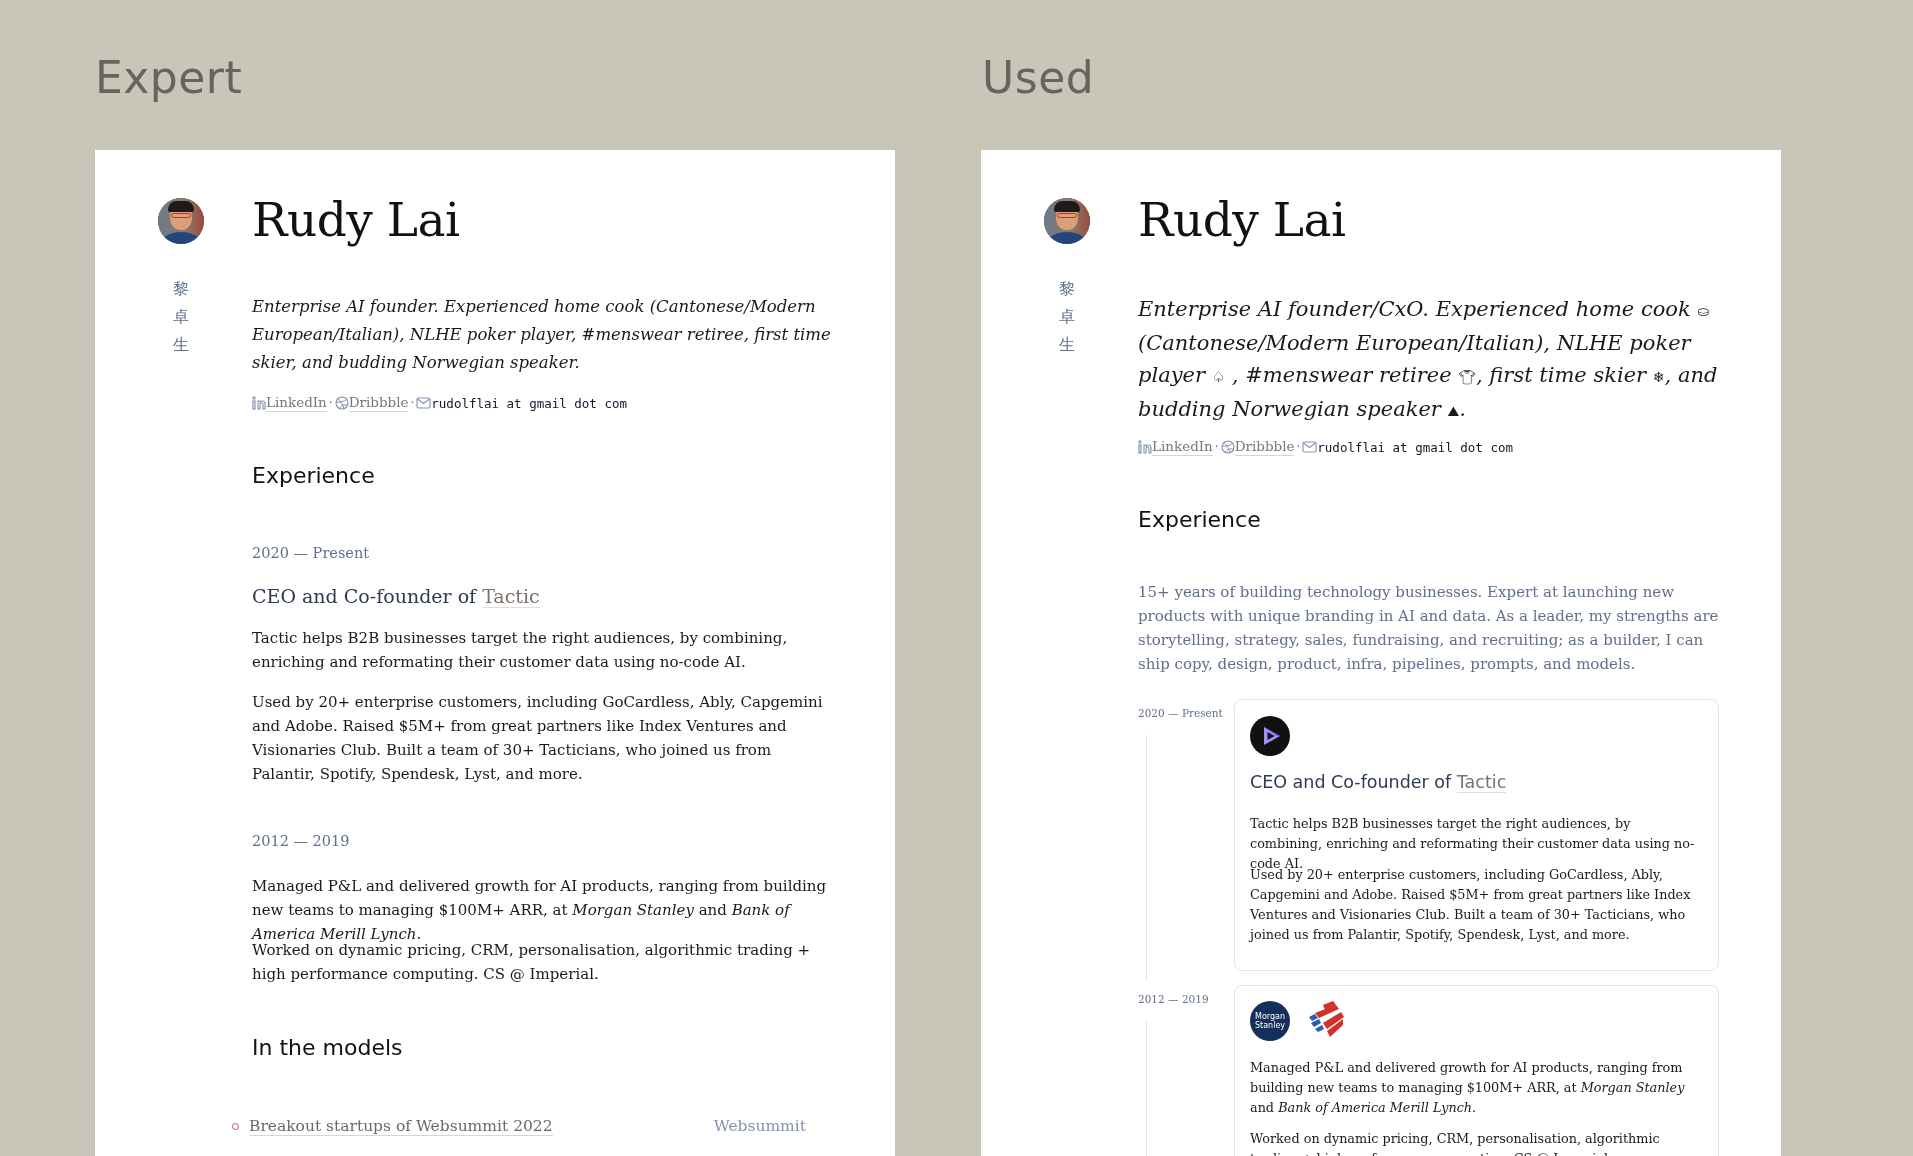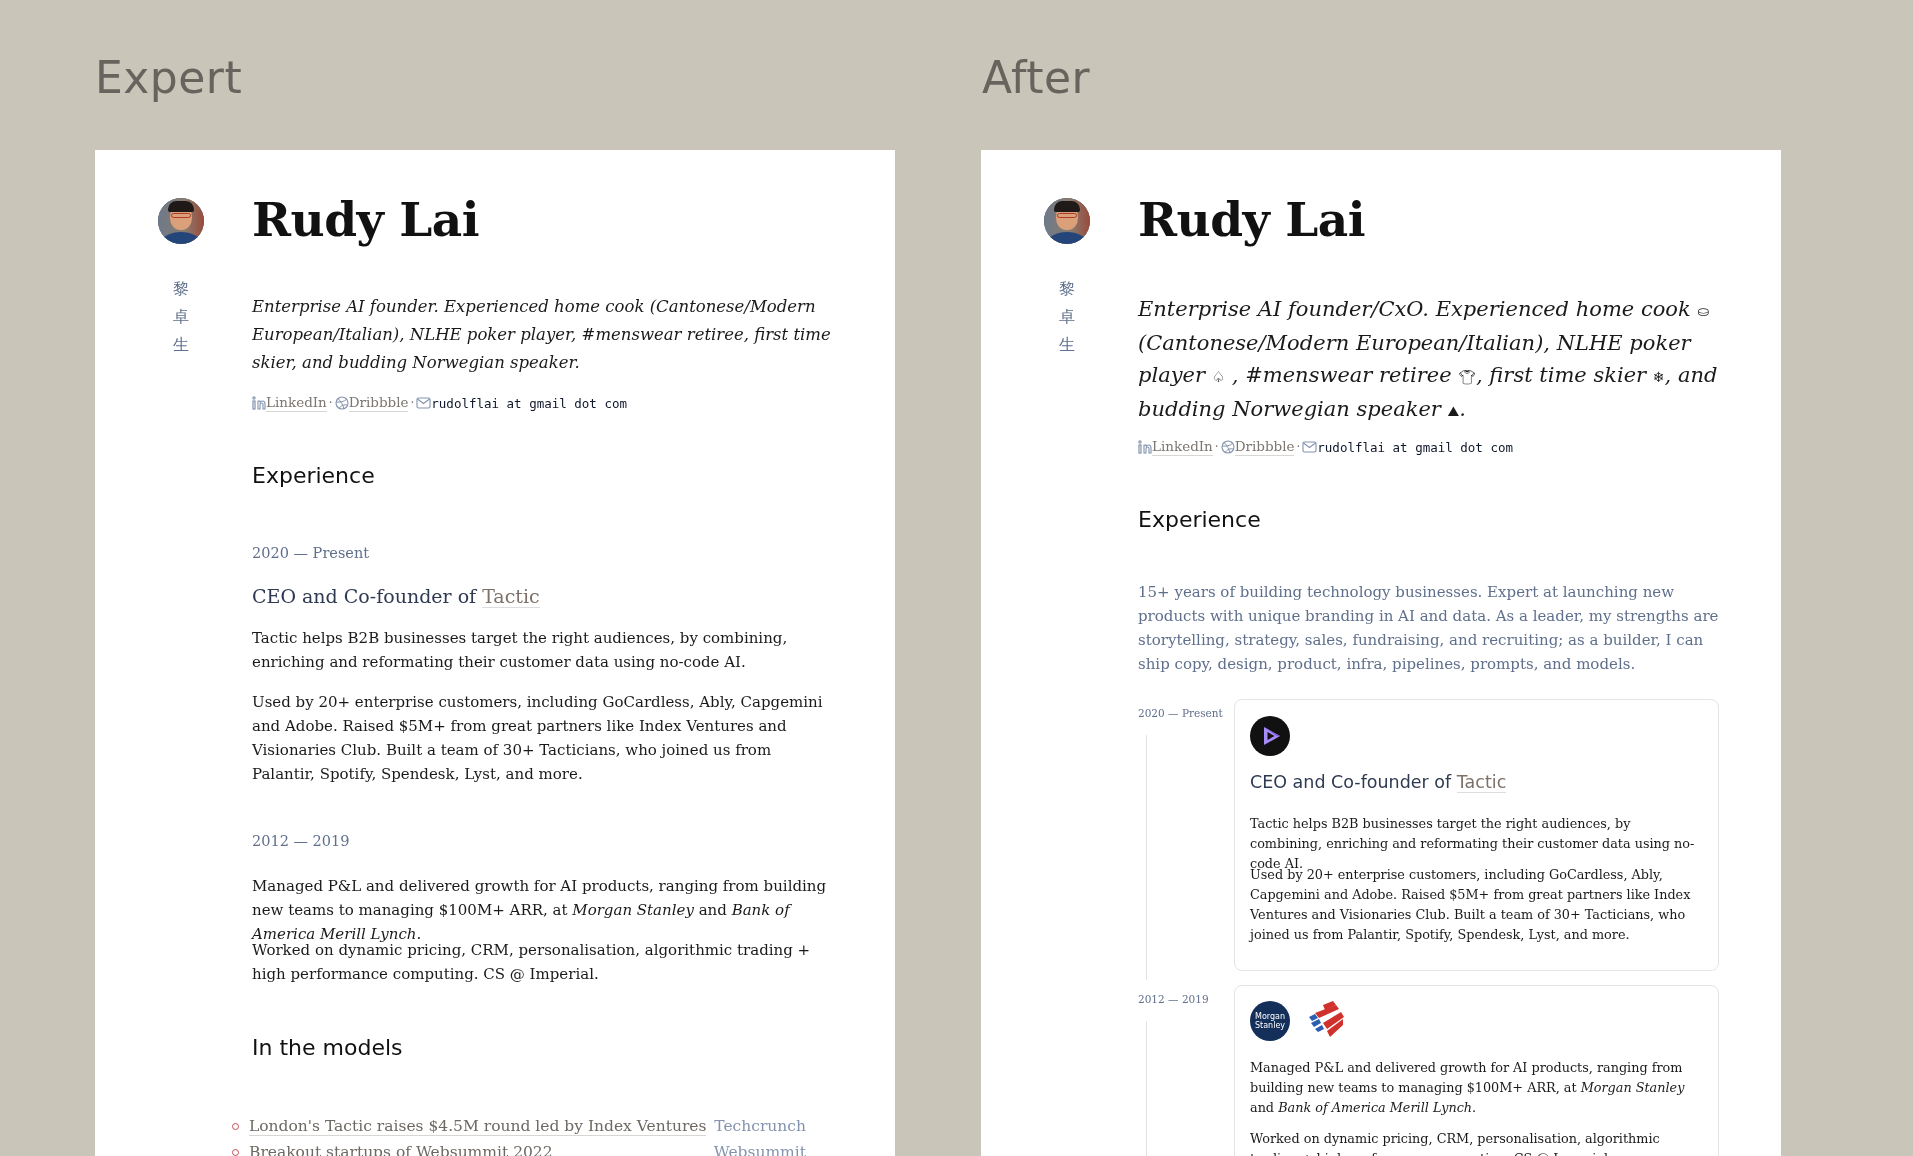--- a/index.html
+++ b/index.html
@@ -6,21 +6,21 @@
   body{width:1913px;height:1156px;background:#c9c5b9;position:relative;overflow:hidden;font-family:"DejaVu Serif",serif;}
   .label{position:absolute;top:52px;font-family:"DejaVu Sans",sans-serif;font-size:44px;color:#66645c;letter-spacing:0.5px;}
   .panel{position:absolute;top:150px;width:800px;height:1006px;background:#fff;overflow:hidden;}
   .avatar{position:absolute;width:46px;height:46px;border-radius:50%;overflow:hidden;background:#3a4a63;}
   .avatar .bg{position:absolute;inset:0;background:linear-gradient(90deg,#6d7a8a 0%,#8a7a6e 60%,#9a4a3a 100%);}
   .avatar .face{position:absolute;left:12px;top:6px;width:22px;height:26px;border-radius:50% 50% 45% 45%;background:#d9a07a;}
   .avatar .hair{position:absolute;left:10px;top:3px;width:26px;height:11px;border-radius:13px 13px 4px 4px;background:#1f1a18;}
   .avatar .glasses{position:absolute;left:13px;top:15px;width:20px;height:5px;border:1.5px solid #b33a2a;border-radius:3px;box-sizing:border-box;}
   .avatar .shirt{position:absolute;left:4px;top:34px;width:38px;height:20px;border-radius:50% 50% 0 0;background:#24457a;}
   .cjk{position:absolute;width:30px;text-align:center;font-family:"DejaVu Sans",sans-serif;font-size:16px;color:#5f6f8c;line-height:28px;}
-  .name{position:absolute;font-family:"DejaVu Serif",serif;font-size:47px;color:#111;letter-spacing:-0.5px;white-space:nowrap;font-weight:bold;}
+  .name{position:absolute;font-family:"DejaVu Serif",serif;font-size:47px;color:#111;letter-spacing:-0.5px;white-space:nowrap;}
   .tagline{position:absolute;font-family:"DejaVu Serif",serif;font-style:italic;color:#1a1a1a;}
   .links{position:absolute;display:flex;align-items:center;font-size:13.5px;white-space:nowrap;}
   .links .lnk{color:#7c7570;border-bottom:1px solid #d8d6d2;padding-bottom:1px;font-family:"DejaVu Serif",serif;}
   .links .dot{color:#777;font-size:12px;margin:0 2px;}
   .links .mail{font-family:"DejaVu Sans Mono",monospace;font-size:12.5px;color:#0f172a;}
   .links svg{display:block;}
   .h2{position:absolute;font-family:"DejaVu Sans",sans-serif;font-size:22px;color:#111;}
   .date{position:absolute;font-family:"DejaVu Serif",serif;color:#5f6f8c;white-space:nowrap;}
   .jobtitle{position:absolute;font-family:"DejaVu Serif",serif;font-size:19px;color:#2e3a52;white-space:nowrap;}
   .jobtitle .co{color:#7c7068;border-bottom:1px solid #ddd;}
@@ -40,21 +40,21 @@
   .card .ctitle .co{color:#7c7068;border-bottom:1px solid #ddd;}
   .card .cp{position:absolute;font-family:"DejaVu Serif",serif;font-size:12.8px;line-height:20px;color:#1a1a1a;}
   .logo-tactic{position:absolute;width:40px;height:40px;border-radius:50%;background:#111;}
   .logo-ms{position:absolute;width:40px;height:40px;border-radius:50%;background:#14305a;color:#fff;font-family:"DejaVu Sans",sans-serif;font-size:8px;line-height:9px;text-align:center;display:flex;align-items:center;justify-content:center;}
   .logo-boa{position:absolute;width:44px;height:44px;}
 </style>
 </head>
 <body>
 
 <div class="label" style="left:95px;">Expert</div>
-<div class="label" style="left:982px;">After</div>
+<div class="label" style="left:982px;">Used</div>
 
 <div class="panel" style="left:95px;">
   <div class="avatar" style="left:63px;top:48px;">
     <div class="bg"></div>
       <div class="shirt"></div>
       <div class="face"></div>
       <div class="hair"></div>
       <div class="glasses"></div>
   </div>
   <div class="cjk" style="left:71px;top:125px;">
@@ -97,27 +97,20 @@
 
   <div class="date" style="left:157px;top:683px;font-size:14.5px;">2012 — 2019</div>
   <div class="para" style="left:157px;top:724px;width:590px;font-size:15px;line-height:24px;">
     <span>Managed P&amp;L and delivered growth for AI products, ranging from building new teams to managing $100M+ ARR, at </span><em>Morgan Stanley</em><span> and </span><em>Bank of America Merill Lynch</em><span>.</span>
   </div>
   <div class="para" style="left:157px;top:788px;width:560px;font-size:15px;line-height:24px;">Worked on dynamic pricing, CRM, personalisation, algorithmic trading + high performance computing. CS @ Imperial.</div>
 
   <div class="h2" style="left:157px;top:885px;">In the models</div>
 
   <div class="press" style="top:963px;left:137px;">
-    <div class="row">
-      <div class="ttl">
-          <span class="bullet"></span>
-          <span class="t">London's Tactic raises $4.5M round led by Index Ventures</span>
-        </div>
-      <span class="src">Techcrunch</span>
-    </div>
     <div class="row">
       <div class="ttl">
           <span class="bullet"></span>
           <span class="t">Breakout startups of Websummit 2022</span>
         </div>
       <span class="src">Websummit</span>
     </div>
   </div>
 </div>
 

